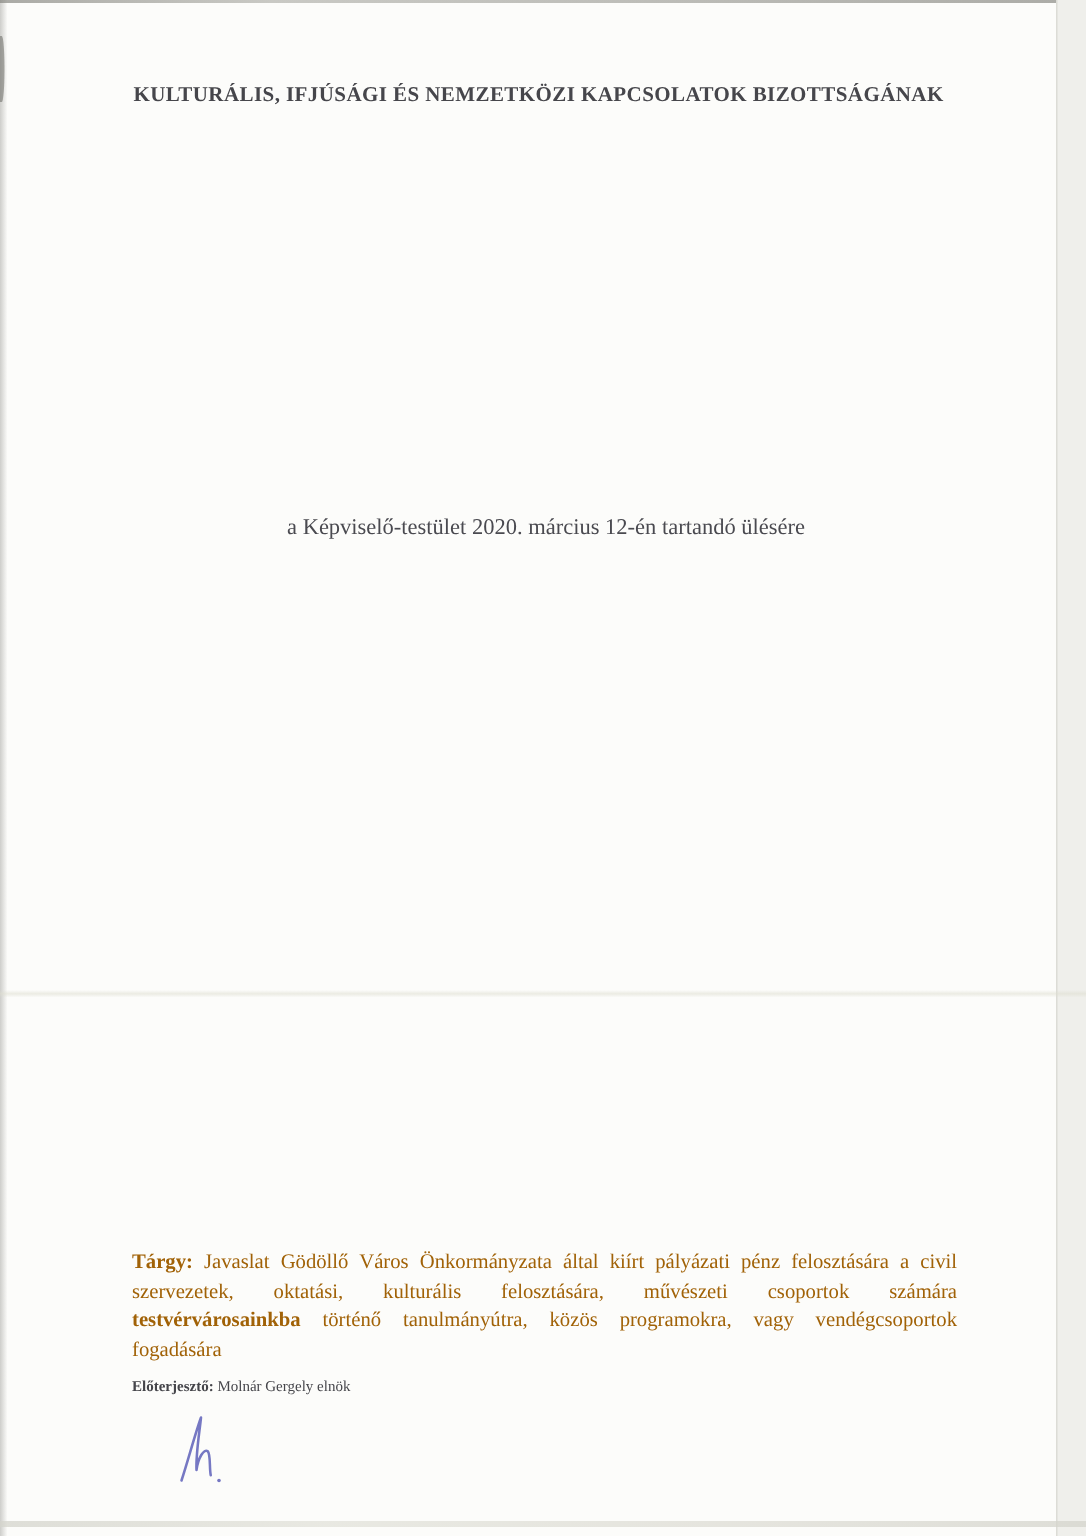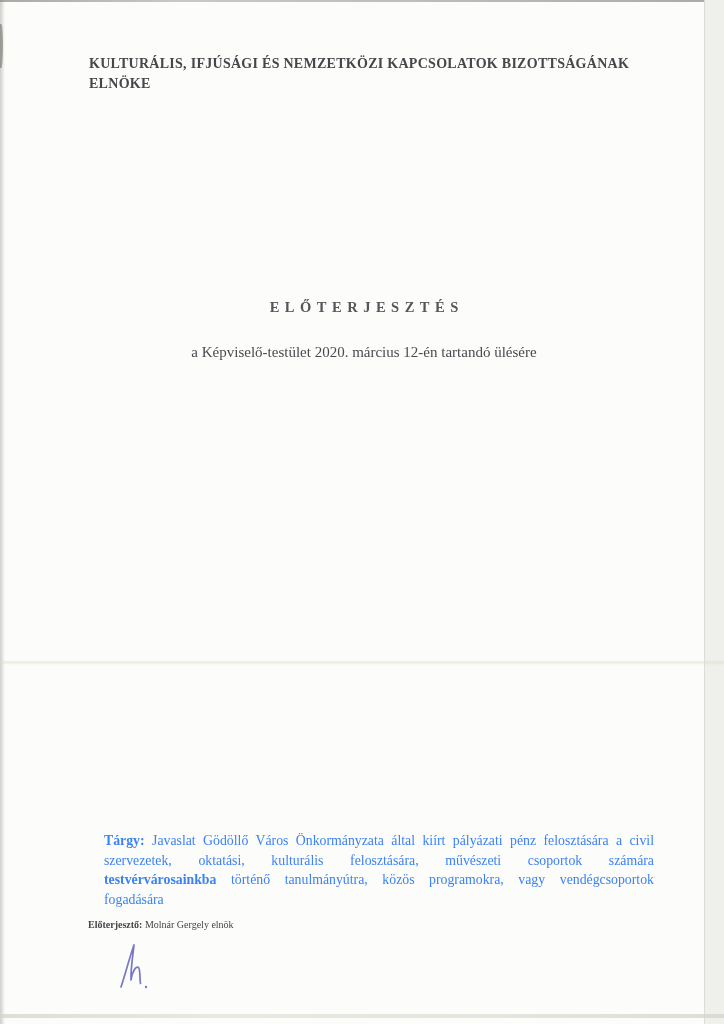--- a/index.html
+++ b/index.html
@@ -52,22 +52,22 @@
   }
   .doc-title {
     font-weight: bold; font-size: 14.5px; letter-spacing: 0.38em;
     color: #55555b; display: inline-block; padding-left: 0.38em; 
   }
   .doc-subtitle {
     position: absolute; left: 89px; top: 344px; width: 550px;
     text-align: center; font-size: 15px; color: #4a4a50;
   }
   .subject {
-    position: absolute; left: 104px; top: 831px; width: 550px;
-    font-size: 13.8px; line-height: 19.5px; color: #3b82f6;
+    position: absolute; left: 88px; top: 831px; width: 550px;
+    font-size: 13.8px; line-height: 19.5px; color: #a16207;
   }
   .subject-line { text-align: justify; }
   .subject-line.jline { text-align-last: justify; }
   .bold { font-weight: bold; }
   .presenter {
     position: absolute; left: 88px; top: 919px; width: 550px;
     font-size: 10px; color: #45454a;
   }
   .signature {
     position: absolute; left: 116px; top: 941px; width: 46px; height: 52px;
@@ -80,26 +80,22 @@
 
   <div class="edge-top"></div>
   <div class="edge-left"></div>
   <div class="edge-left-shadow"></div>
   <div class="edge-right"></div>
   <div class="crease"></div>
   <div class="edge-bottom-band"></div>
 
   <div class="letterhead">
     <div>KULTURÁLIS, IFJÚSÁGI ÉS NEMZETKÖZI KAPCSOLATOK BIZOTTSÁGÁNAK</div>
-    <div>ELNÖKE</div>
   </div>
 
-  <div class="doc-title-wrap">
-    <span class="doc-title">ELŐTERJESZTÉS</span>
-  </div>
   <div class="doc-subtitle">a Képviselő-testület 2020. március 12-én tartandó ülésére</div>
 
   <div class="subject">
       <div class="subject-line jline"><span class="bold">Tárgy:</span><span> Javaslat Gödöllő Város Önkormányzata által kiírt pályázati pénz felosztására a civil</span></div>
       <div class="subject-line jline"><span>szervezetek, oktatási, kulturális felosztására, művészeti csoportok számára</span></div>
       <div class="subject-line jline"><span class="bold">testvérvárosainkba</span><span> történő tanulmányútra, közös programokra, vagy vendégcsoportok</span></div>
       <div class="subject-line"><span>fogadására</span></div>
     </div>
 
   <div class="presenter">

